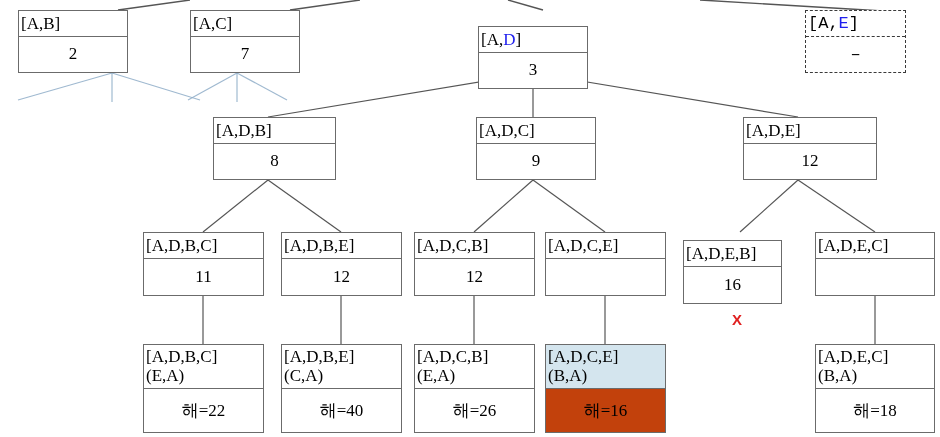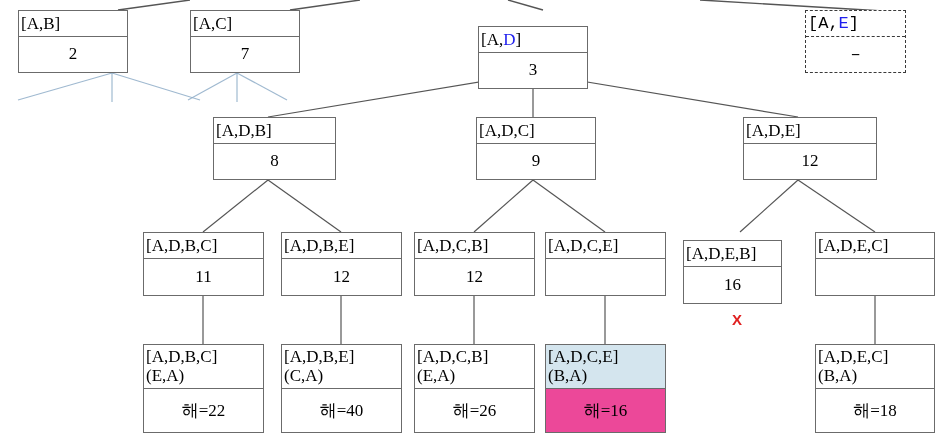--- a/index.html
+++ b/index.html
@@ -34,21 +34,21 @@
     flex:1 1 auto;
     display:flex;align-items:center;justify-content:center;
     text-align:center;
     font-size:17px;
     padding:2px 2px 3px 2px;
     white-space:nowrap;
   }
   .node.dashed{ border:1px dashed #3a3a3a; background:#ffffff;}
   .node.dashed .divider{border-top:1px dashed #3a3a3a;}
   .node.hl{ background:#d4e5ee; }
-  .node.hl .value{ background:#ec4899; }
+  .node.hl .value{ background:#c2410c; }
   .node.two-line .label{ line-height:1.1; }
   .blue{ color:#2020ee; }
   .sol{ font-family:Liberation Serif, serif; font-size:15px;}
   .markx{
     position:absolute;
     color:#e02020;
     font-family:"Liberation Sans","DejaVu Sans",sans-serif;
     font-weight:bold;
     font-size:15px;
     line-height:1;

